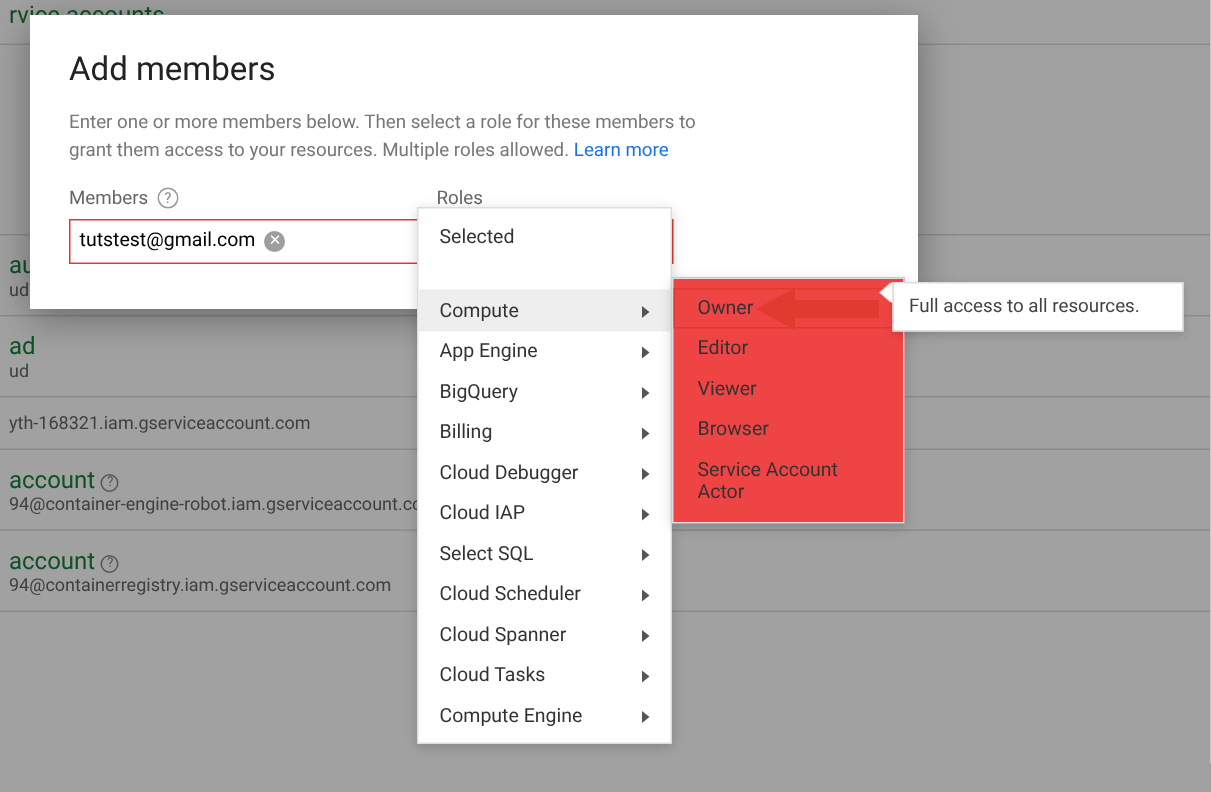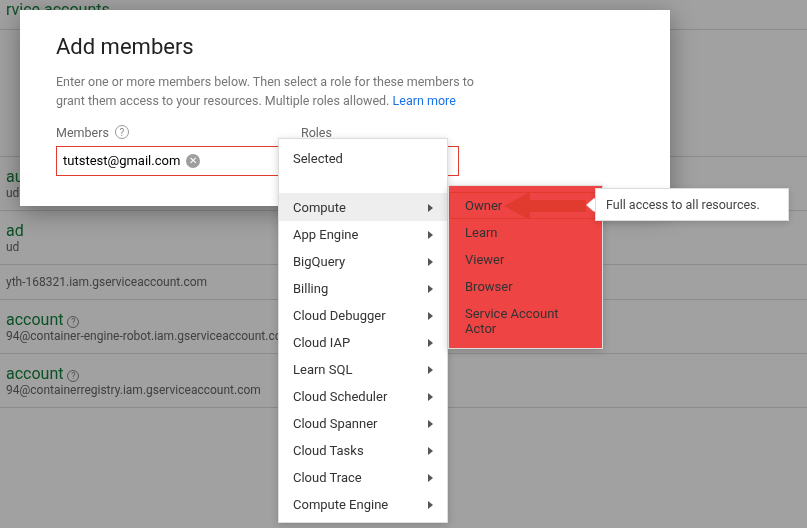--- a/index.html
+++ b/index.html
@@ -8,21 +8,21 @@
 
   
   .backdrop { position: absolute; inset: 0; background: rgba(0,0,0,0.37); }
   .bg-content { position: relative; padding-top: 0; font-size: 12px; color: #555; }
   .bg-row { border-bottom: 1px solid #ddd; padding: 10px 6px; }
   .bg-title { font-size: 16px; color: #15803d; }
   .bg-sub { font-size: 12px; color: #666; }
   .bg-help { display:inline-block; width:12px;height:12px;border:1px solid #888;border-radius:50%;color:#888;font-size:9px;line-height:11px;text-align:center;margin-left:4px;vertical-align:middle;}
 
   
-  .modal { position: absolute; left: 20px; top: 10px; width: 650px; background: #fff; box-shadow: 0 6px 24px rgba(0,0,0,0.35); padding: 24px 26px 30px 36px; }
+  .modal { position: absolute; left: 20px; top: 10px; width: 592px; background: #fff; box-shadow: 0 6px 24px rgba(0,0,0,0.35); padding: 24px 26px 30px 26px; }
   .modal h1 { font-size: 22px; font-weight: 400; color: #222; margin-bottom: 14px; }
   .modal .subtitle { font-size: 12.5px; color: #777; line-height: 1.5; max-width: 430px; }
   .modal .subtitle a { color: #1a73e8; text-decoration: none; }
   .labels-row { display: flex; margin-top: 14px; font-size: 12.5px; color: #666; }
   .labels-row .lbl-members { width: 245px; display:flex; align-items:center; gap:6px;}
   .labels-row .lbl-roles { }
   .help-icon { width:14px;height:14px;border:1px solid #999;border-radius:50%;display:inline-flex;align-items:center;justify-content:center;font-size:10px;color:#888;}
 
   .fields-row { display: flex; margin-top: 6px; gap: 12px; }
   .members-field { width: 233px; height: 30px; border: 1px solid #e03b2e; display:flex; align-items:center; padding: 0 6px; font-size: 13px; }
@@ -38,21 +38,21 @@
   .menu1 .mitem { position:relative; font-size: 13px; color:#333; padding: 6px 14px; display:flex; align-items:center; justify-content:space-between; cursor:pointer;}
   .menu1 .mitem.highlight { background:#eeeeee; }
   .menu1 .chev { width:0;height:0;border-top:4px solid transparent;border-bottom:4px solid transparent;border-left:5px solid #555;}
 
   
   .menu2 { position:absolute; left: 448px; top: 185px; width: 155px; background:#ef4444; border:1px solid #ddd; box-shadow: 0 2px 8px rgba(0,0,0,0.18); padding: 6px 0; z-index:40;}
   .menu2 .mitem2 { font-size:13px; color:#333; padding: 6px 16px; cursor:pointer; }
   .menu2 .mitem2.selected { border:1px solid #e03b2e; padding: 5px 15px; }
 
   
-  .tooltip { position:absolute; left: 587px; top: 188px; z-index:50; display:flex; align-items:center; }
+  .tooltip { position:absolute; left: 587px; top: 188px; z-index:50; display:flex; }
   .tooltip .tip-caret { width:0;height:0;border-top:7px solid transparent;border-bottom:7px solid transparent;border-right:8px solid #fff; filter: drop-shadow(-1px 0 0 #ddd);}
   .tooltip .tip-body { background:#fff; border:1px solid #ddd; box-shadow:0 2px 6px rgba(0,0,0,0.15); font-size:12.5px; color:#444; padding: 8px 28px 8px 10px; white-space:nowrap;}
 
   
   .arrow { position:absolute; left: 504px; top: 188px; z-index:60; pointer-events:none;}
 </style>
 </head>
 <body>
 <div class="stage">
 
@@ -132,49 +132,45 @@
       </div>
   <div class="mitem">
         <span>Cloud Debugger</span>
         <span class="chev"></span>
       </div>
   <div class="mitem">
         <span>Cloud IAP</span>
         <span class="chev"></span>
       </div>
   <div class="mitem">
-        <span>Learn SQL</span>
+        <span>Select SQL</span>
         <span class="chev"></span>
       </div>
   <div class="mitem">
         <span>Cloud Scheduler</span>
         <span class="chev"></span>
       </div>
   <div class="mitem">
         <span>Cloud Spanner</span>
         <span class="chev"></span>
       </div>
   <div class="mitem">
         <span>Cloud Tasks</span>
         <span class="chev"></span>
       </div>
   <div class="mitem">
-        <span>Cloud Trace</span>
-        <span class="chev"></span>
-      </div>
-  <div class="mitem">
         <span>Compute Engine</span>
         <span class="chev"></span>
       </div>
 
 </div>
 
 <div class="menu2">
   <div class="mitem2 selected">Owner</div>
-  <div class="mitem2">Learn</div>
+  <div class="mitem2">Editor</div>
   <div class="mitem2">Viewer</div>
   <div class="mitem2">Browser</div>
   <div class="mitem2">Service Account Actor</div>
 </div>
 
 <div class="tooltip">
   <div class="tip-caret"></div>
   <div class="tip-body">Full access to all resources.</div>
 </div>
 

